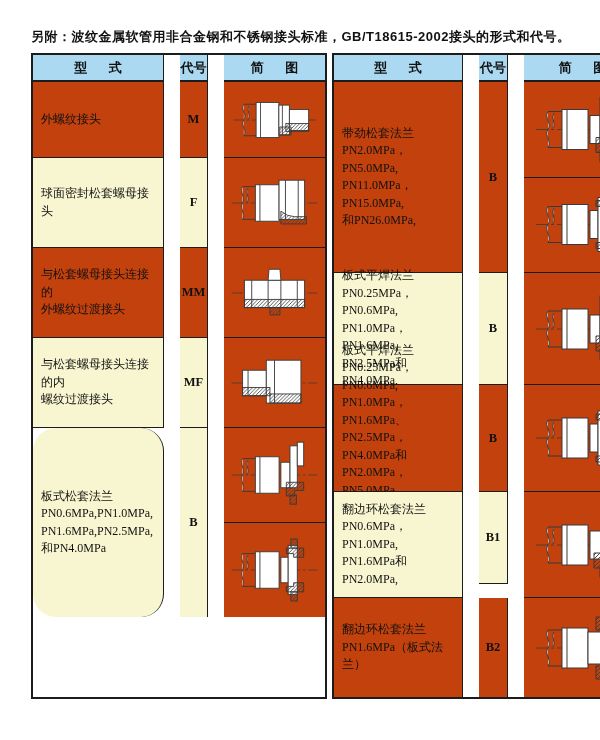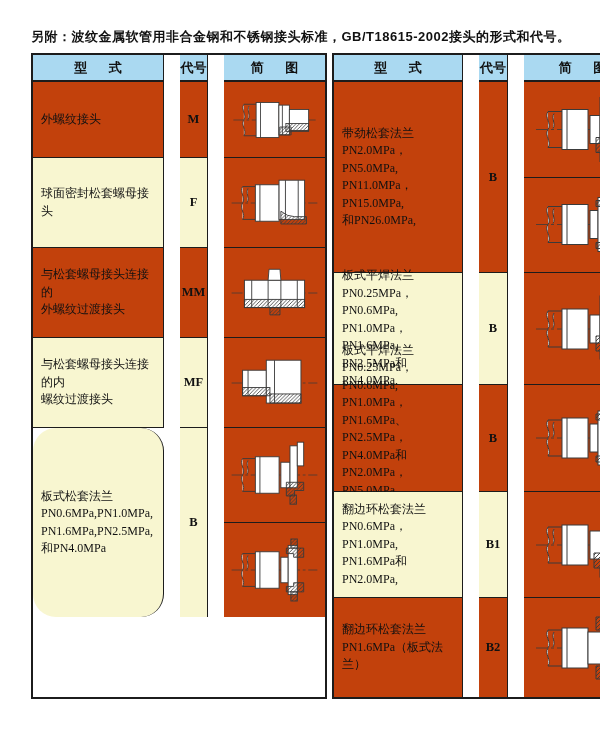--- a/index.html
+++ b/index.html
@@ -321,21 +321,21 @@
                 <rect x="69" y="64" width="7" height="10" fill="url(#hz11)" stroke="#3a3a3a" stroke-width="1"></rect>
               </g>
             </svg>
           </div>
         </div>
       </div>
       <div class="trow">
         <div class="cell type-cell yellow" style="width: 129px; height: 106px;">翻边环松套法兰
 PN0.6MPa，PN1.0MPa,
 PN1.6MPa和PN2.0MPa,</div>
-        <div class="cell code-cell yellow" style="width: 29px; height: 106px;">B1</div>
+        <div class="cell code-cell yellow" style="width: 29px; height: 92px;">B1</div>
         <div class="cell diag-cell last-col" style="width: 117px; height: 106px;">
           <div class="sub">
             <svg width="102" height="82" viewBox="0 0 102 80">
     <defs>
                 <pattern id="hz12" width="4" height="4" patternUnits="userSpaceOnUse">
     <path d="M0 4 L4 0" stroke="#3a3a3a" stroke-width="0.9"></path>
                 </pattern>
               </defs>
               <g fill="none" stroke="#3a3a3a" stroke-width="1">
                 <line x1="4" y1="40" x2="98" y2="40" stroke-dasharray="12 3 3 3" stroke-width="0.8"></line>

